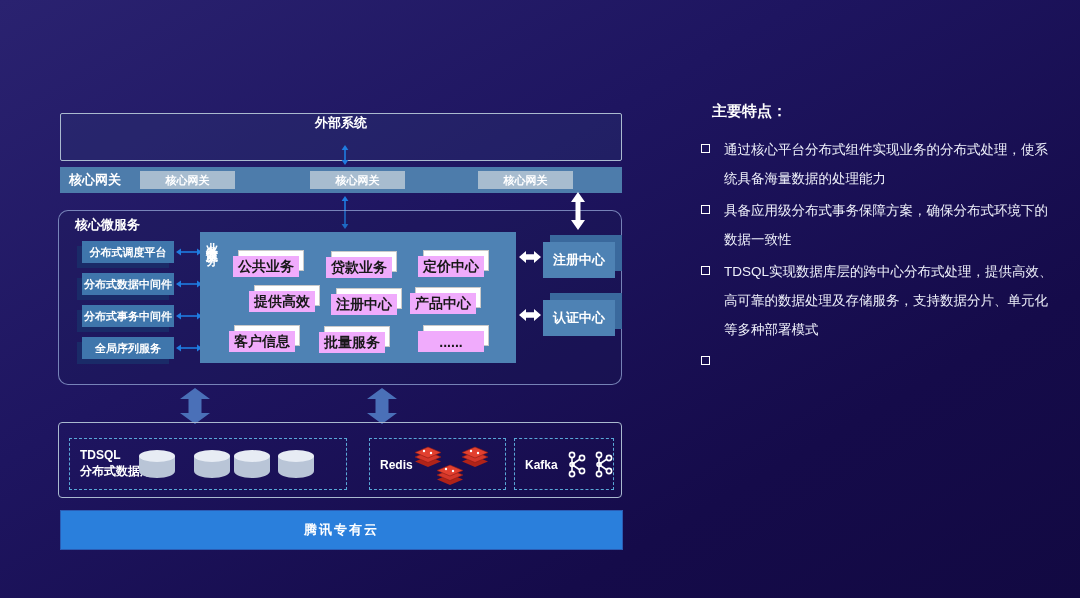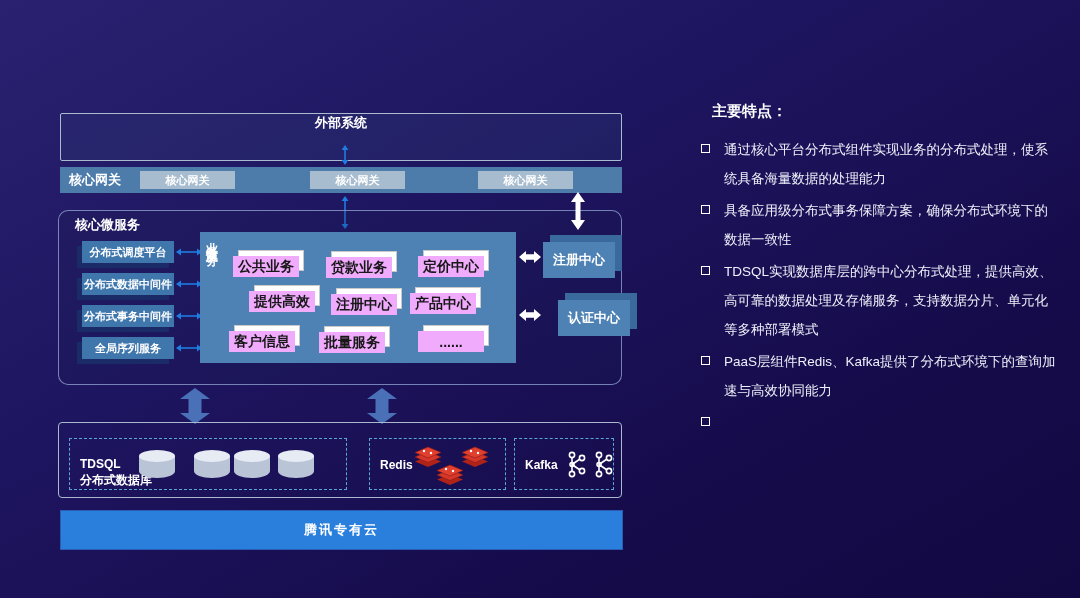--- a/index.html
+++ b/index.html
@@ -246,40 +246,40 @@
   <div class="arrow" style="left:518px;top:308px;">
     <svg width="24" height="14" viewBox="0 0 24 14">
         <path d="M1 7 L8 1 V4.3 H16 V1 L23 7 L16 13 V9.7 H8 V13 Z" fill="#ffffff"></path>
       </svg>
   </div>
 
   <div class="stack ctr" style="left:543px;top:242px;">
     <div class="back"></div>
     <div class="front">注册中心</div>
   </div>
-  <div class="stack ctr" style="left:543px;top:300px;margin-left:15px;">
+  <div class="stack ctr" style="left:543px;top:300px;">
     <div class="back"></div>
     <div class="front">认证中心</div>
   </div>
 
   <div class="arrow" style="left:178px;top:388px;">
     <svg width="34" height="36" viewBox="0 0 34 36">
         <path d="M17 0 L32 11 H23.5 V25 H32 L17 36 L2 25 H10.5 V11 H2 Z" fill="#4a70b8"></path>
       </svg>
   </div>
   <div class="arrow" style="left:365px;top:388px;">
     <svg width="34" height="36" viewBox="0 0 34 36">
         <path d="M17 0 L32 11 H23.5 V25 H32 L17 36 L2 25 H10.5 V11 H2 Z" fill="#4a70b8"></path>
       </svg>
   </div>
 
   <div class="data-box">
 
     <div class="dash-box" style="left:10px;width:278px;">
-      <div class="db-label" style="top:17px;">
+      <div class="db-label" style="top:8px;">
         <span>TDSQL</span><br>
         <span>分布式数据库</span>
       </div>
       <div class="icon-abs" style="left:67px;top:10px;">
         <svg width="40" height="30" viewBox="0 0 40 30">
             <path d="M2 7 V22 C2 26 10 29 20 29 C30 29 38 26 38 22 V7 Z" fill="#b9c5d7"></path>
             <ellipse cx="20" cy="7" rx="18" ry="6" fill="#e7ecf4"></ellipse>
           </svg>
       </div>
       <div class="icon-abs" style="left:122px;top:10px;">
@@ -369,18 +369,17 @@
   <div class="cloud-bar">
     <span>腾讯专有云</span>
   </div>
 
   <div class="features">
     <h2>主要特点：</h2>
     <ul>
       <li><span class="bullet"></span><span>通过核心平台分布式组件实现业务的分布式处理，使系统具备海量数据的处理能力</span></li>
       <li><span class="bullet"></span><span>具备应用级分布式事务保障方案，确保分布式环境下的数据一致性</span></li>
       <li><span class="bullet"></span><span>TDSQL实现数据库层的跨中心分布式处理，提供高效、高可靠的数据处理及存储服务，支持数据分片、单元化等多种部署模式</span></li>
-      <li><span class="bullet"></span><span>PaaS层组件Redis、Kafka提供了分布式环境下的查询加速与高效协同能力</span></li>
       <li><span class="bullet"></span></li>
     </ul>
   </div>
 
 </div>
 
 </body></html>

